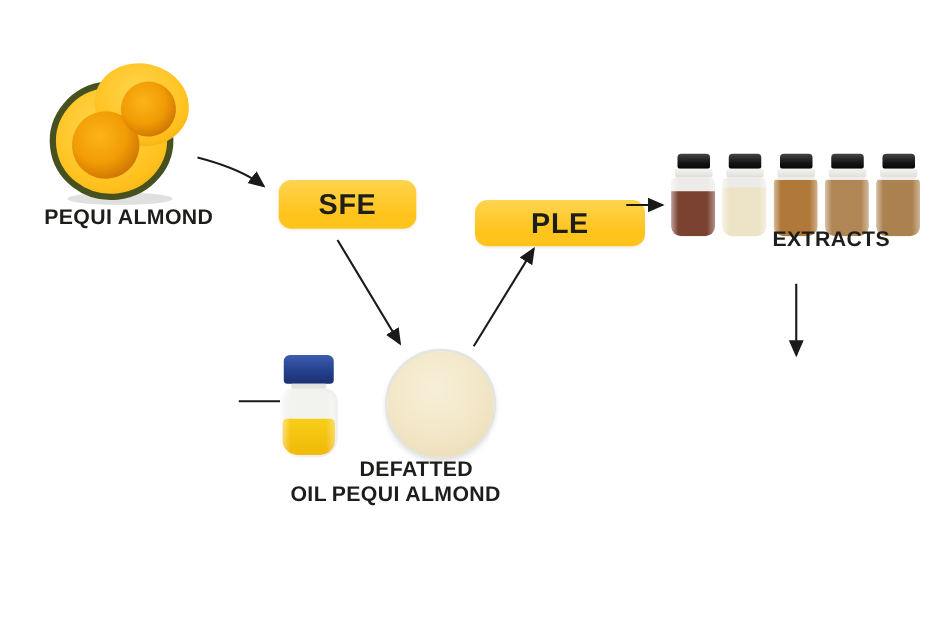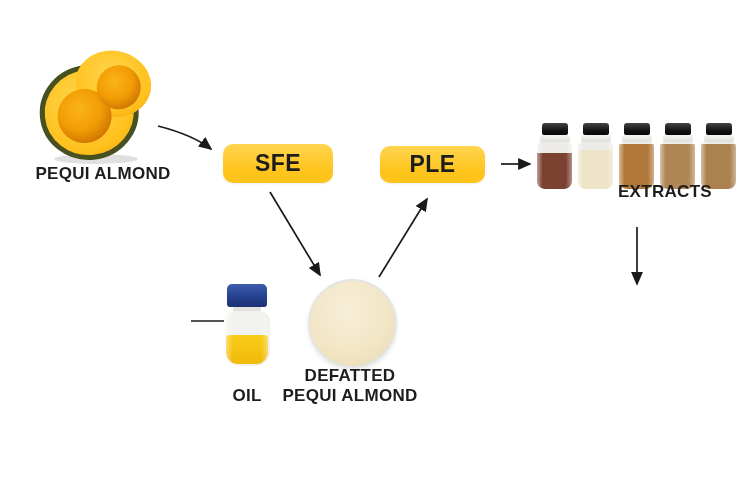--- a/index.html
+++ b/index.html
@@ -79,36 +79,36 @@
       <ellipse cx="82" cy="46" rx="38" ry="33" fill="url(#fleshGrad)" transform="rotate(18 82 46)"></ellipse>
       <circle cx="50" cy="75" r="27" fill="url(#seedGrad)"></circle>
       <circle cx="87" cy="50" r="22" fill="url(#seedGrad)"></circle>
     </g>
   </svg>
 
   <div class="abs lbl" style="left:13px;top:164px;width:180px;">PEQUI ALMOND</div>
 
   <div class="proc-btn" style="left:223px;top:144px;width:110px;height:39px;">SFE</div>
 
-  <div class="proc-btn" style="left:380px;top:146px;width:105px;height:37px;">PLE</div>
+  <div class="proc-btn" style="left:380px;top:160px;width:136px;height:37px;">PLE</div>
 
 
   <div class="bottle">
     <div class="bottle-cap"></div>
     <div class="bottle-ring"></div>
     <div class="bottle-body">
       <div class="bottle-oil"></div>
     </div>
   </div>
 
   <div class="abs lbl" style="left:212px;top:386px;width:70px;">OIL</div>
 
   <div class="dish"></div>
 
-  <div class="abs lbl" style="left:265px;top:366px;width:170px;">DEFATTED
+  <div class="abs lbl" style="left:248px;top:366px;width:170px;">DEFATTED
 PEQUI ALMOND</div>
 
   <div class="vial-row">
       <div class="vial">
         <div class="vial-cap"></div>
         <div class="vial-neck"></div>
         <div class="vial-body">
           <div class="vial-liquid" style="height:76%;background:#7B4231;"></div>
         </div>
       </div>

